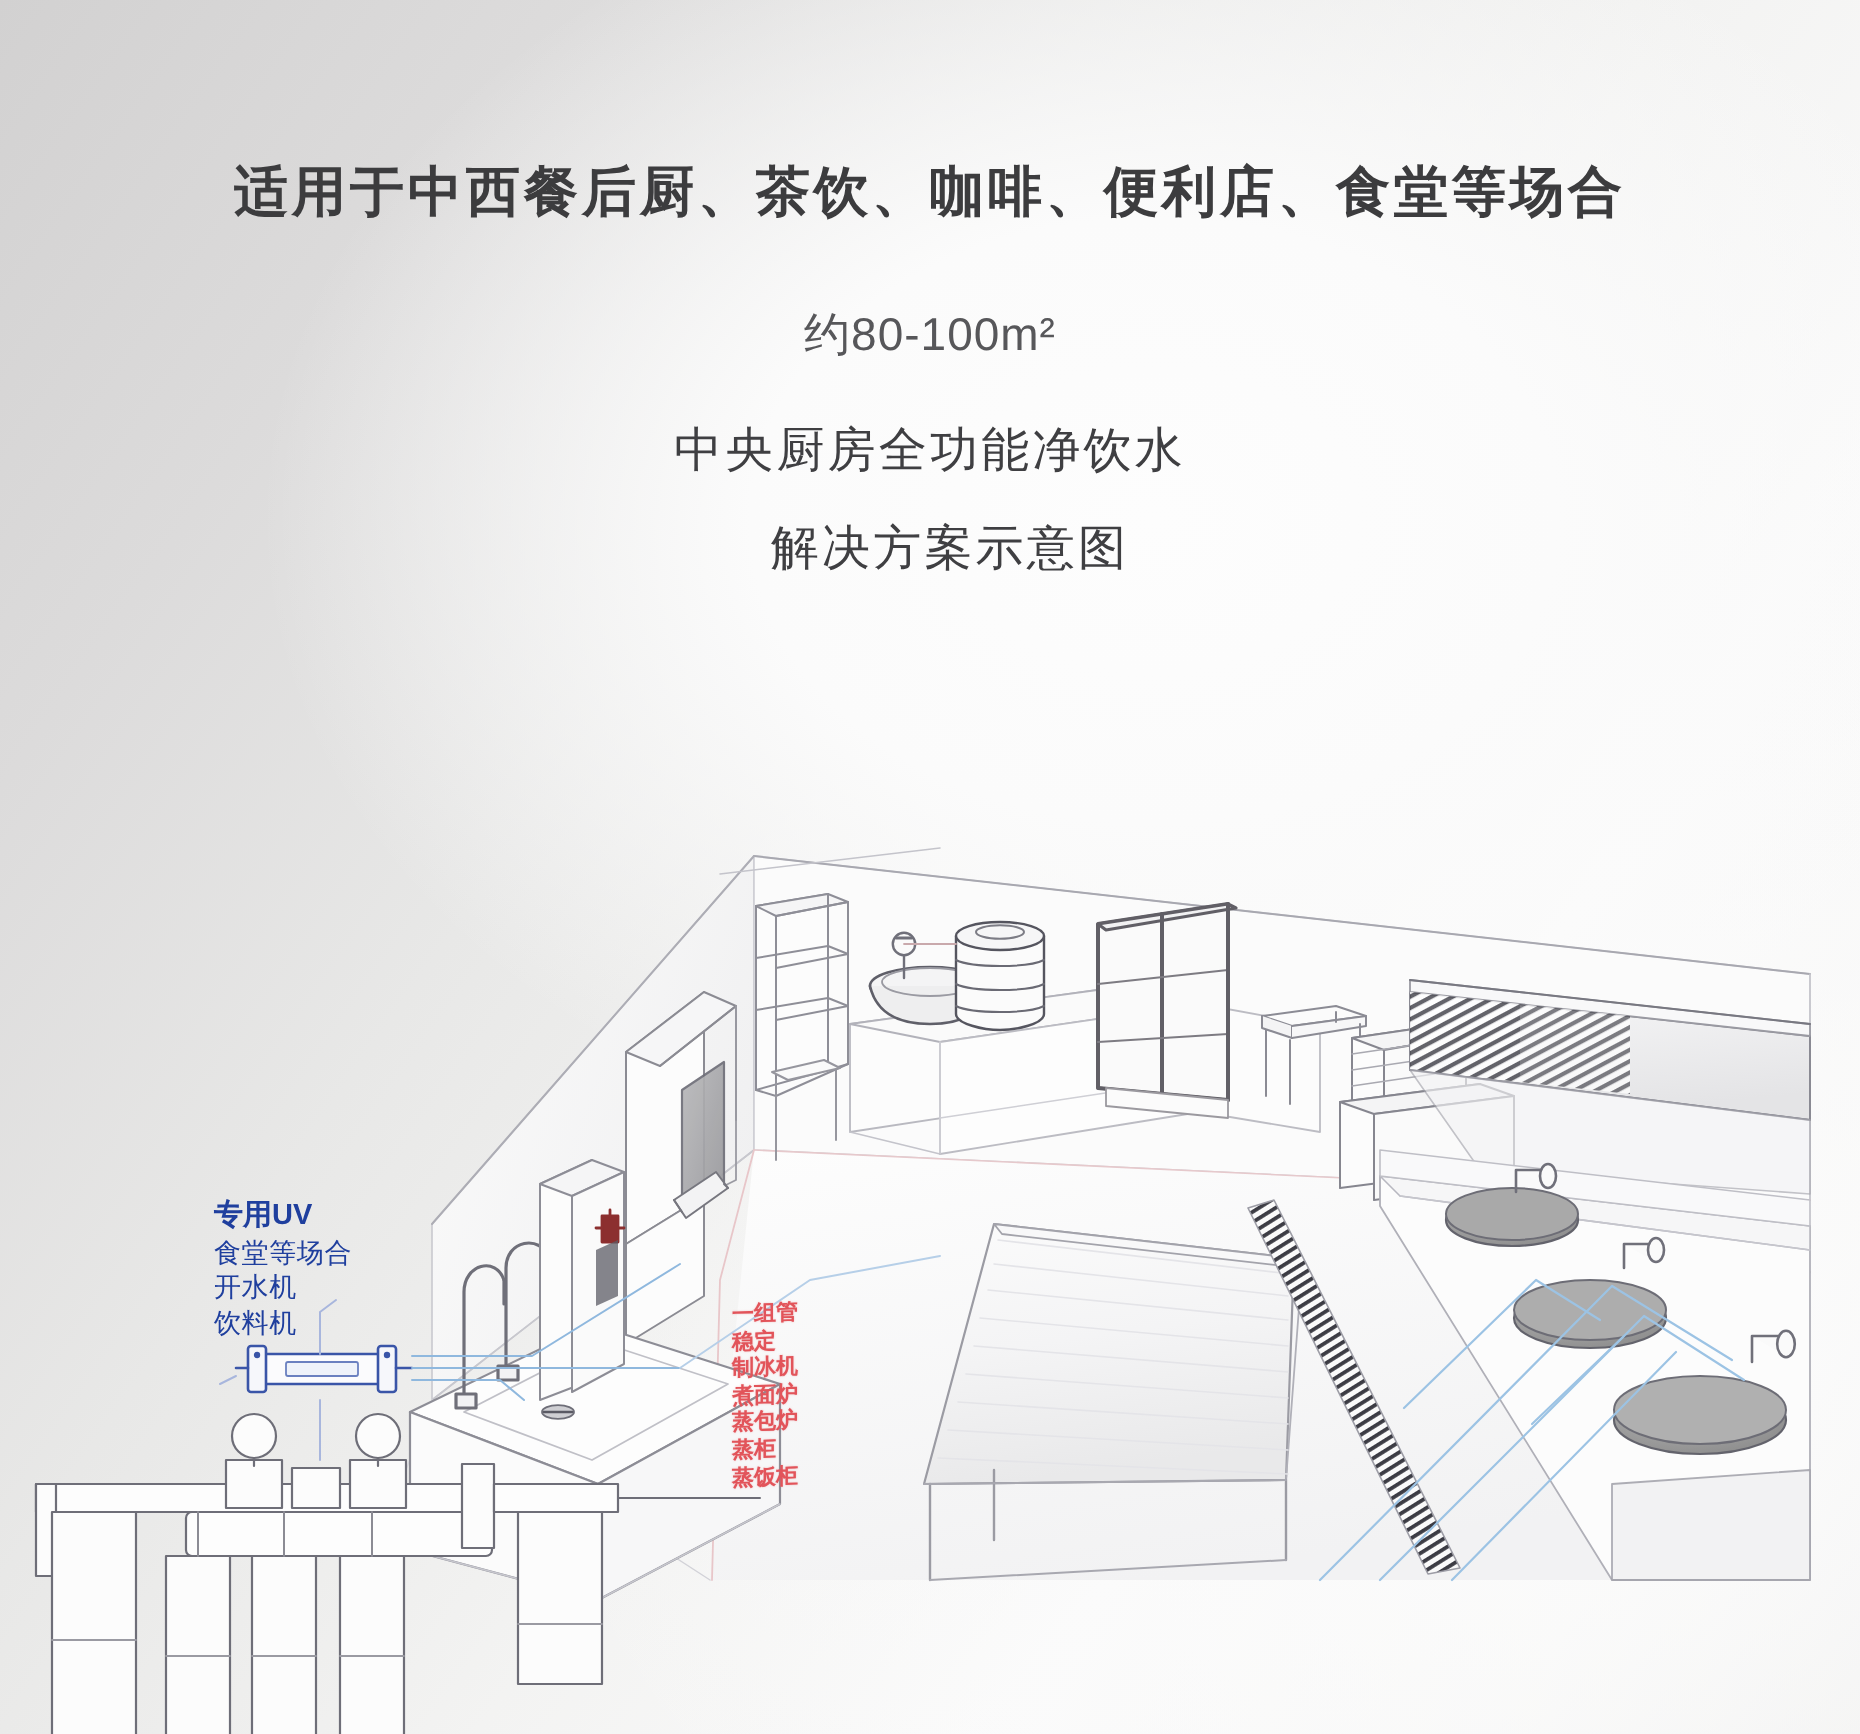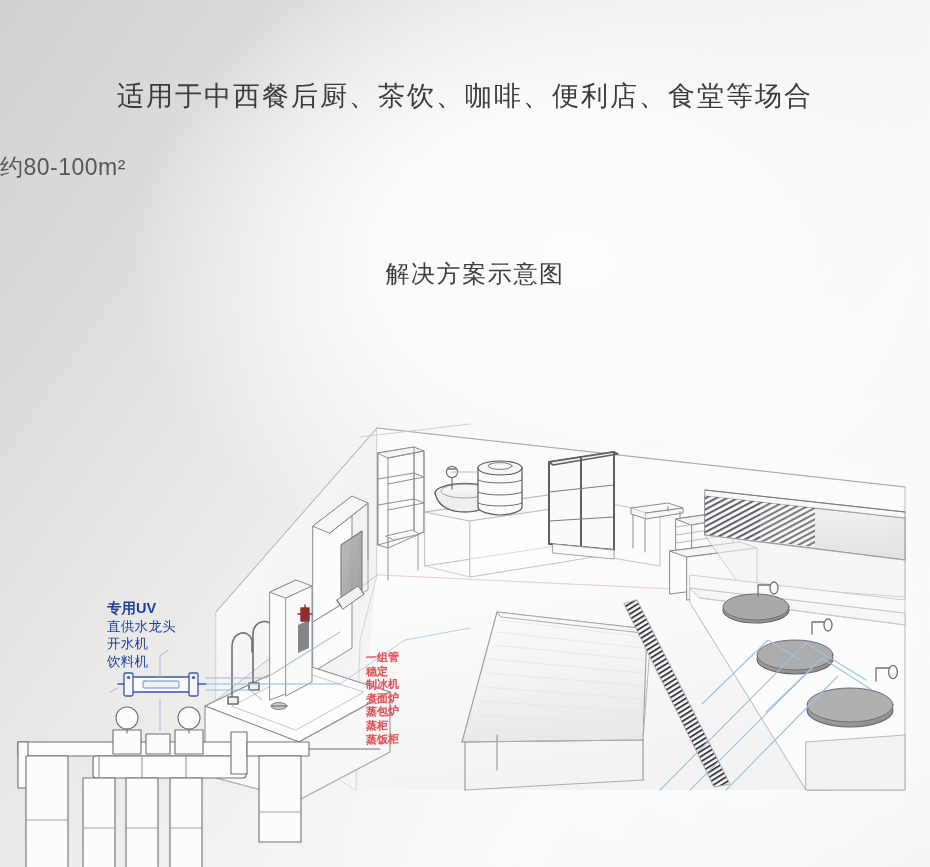--- a/index.html
+++ b/index.html
@@ -12,25 +12,25 @@
   #stage{
     position:absolute;inset:0;
     background:
       radial-gradient(ellipse 720px 540px at 62% 30%, #fdfdfd 0%, #fbfbfb 28%, rgba(250,250,250,0) 62%),
       radial-gradient(ellipse 900px 700px at 85% 78%, #fcfcfc 0%, rgba(252,252,252,0) 60%),
       linear-gradient(125deg, #d2d1d1 0%, #dcdbdb 18%, #e8e8e7 36%, #f3f3f2 55%, #fafafa 72%, #f6f6f5 88%, #eeeeed 100%);
   }
   
   .headline{
     position:absolute;left:0;right:0;top:78px;text-align:center;
-    font-size:27px;letter-spacing:2.0px;color:#3c3c3e;font-weight:400;
+    font-size:27px;letter-spacing:2.0px;color:#3c3c3e;font-weight:700;
     white-space:nowrap;
   }
   .sub-area{
-    position:absolute;left:0;right:0;top:152px;
+    position:absolute;left:0;right:0;top:152px;text-align:center;
     font-size:23px;letter-spacing:0.5px;color:#57575a;font-weight:400;
   }
   .sub-l1{
     position:absolute;left:0;right:0;top:209px;text-align:center;
     font-size:24px;letter-spacing:1.6px;color:#3f3f42;font-weight:400;
   }
   .sub-l2{
     position:absolute;left:0;right:0;top:258px;text-align:center;
     font-size:24px;letter-spacing:1.6px;color:#3f3f42;font-weight:400;margin-left:20px;
   }
@@ -389,26 +389,27 @@
         <path d="M160 730 L160 700" stroke="#a8b6dd" stroke-width="1"></path>
       </g>
 
     </g>
   </svg>
 
   <div class="headline">适用于中西餐后厨、茶饮、咖啡、便利店、食堂等场合</div>
 
   <div class="sub-area">约80-100m²</div>
 
+  <div class="sub-l1">中央厨房全功能净饮水</div>
 
   <div class="sub-l2">解决方案示意图</div>
 
   <div class="uv-label">
     <div class="b">专用UV</div>
-    <div>直供水龙头</div>
+    <div>食堂等场合</div>
     <div>开水机</div>
     <div>饮料机</div>
   </div>
 
   <div class="red-list">
     <div>一组管</div>
     <div>稳定</div>
     <div>制冰机</div>
     <div>煮面炉</div>
     <div>蒸包炉</div>

